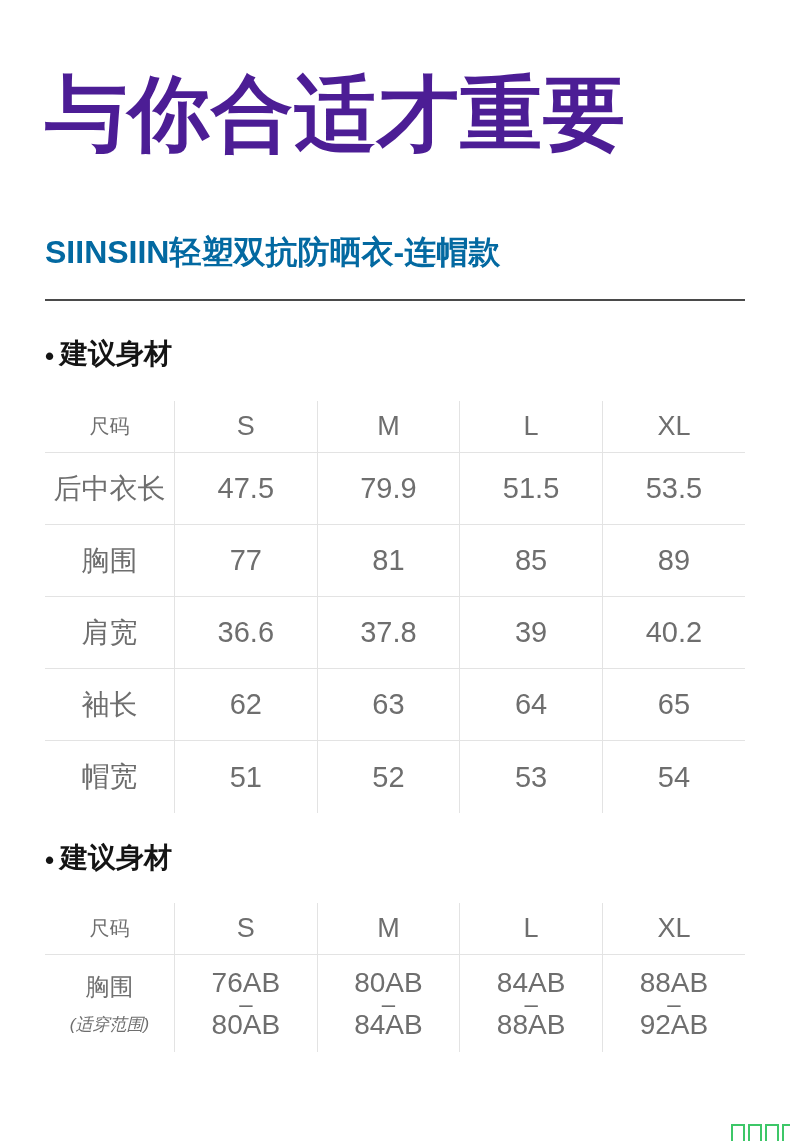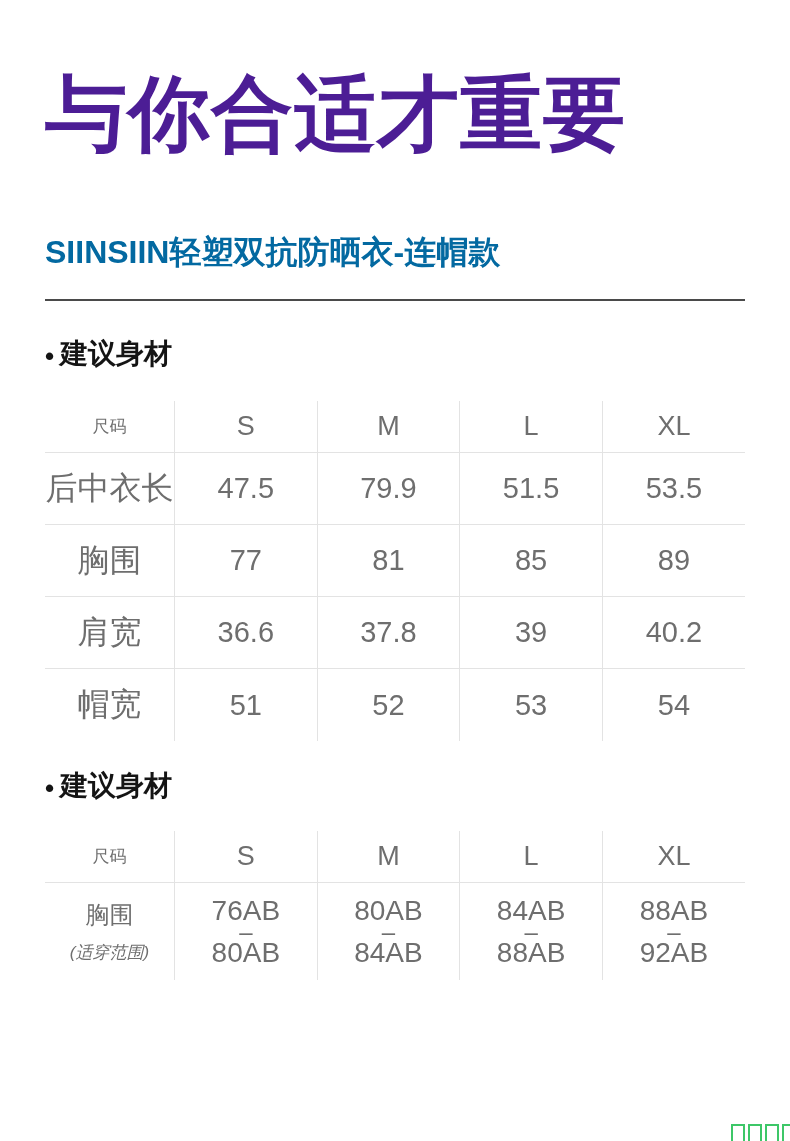--- a/index.html
+++ b/index.html
@@ -78,23 +78,23 @@
   col.label-col { width: 18.5%; }
   th, td {
     text-align: center;
     vertical-align: middle;
     font-weight: 400;
     border-left: 1px solid #e3e3e3;
   }
   tr > *:first-child { border-left: none; }
   tbody tr > * { border-top: 1px solid #e3e3e3; }
   thead th { height: 52px; font-size: 27px; }
-  thead th:first-child { font-size: 17px; }
+  thead th:first-child { font-size: 20px; }
   .size-table tbody td { height: 72px; font-size: 29px; }
-  .size-table tbody td.row-label { font-size: 32px; }
+  .size-table tbody td.row-label { font-size: 28px; }
   .body-table tbody td { height: 97px; font-size: 28px; }
   .body-table tbody td.row-label { font-size: 24px; }
   .row-sublabel {
     display: block;
     font-size: 17px;
     margin-top: 10px;
     font-style: italic;
   }
   .range .r-line { display: block; line-height: 1.05; }
   .range .r-sep  { display: block; line-height: 0.55; font-size: 24px; }
@@ -164,20 +164,27 @@
         <td>89</td>
       </tr>
       <tr>
         <td class="row-label">肩宽</td>
         <td>36.6</td>
         <td>37.8</td>
         <td>39</td>
         <td>40.2</td>
       </tr>
       <tr>
+        <td class="row-label">袖长</td>
+        <td>62</td>
+        <td>63</td>
+        <td>64</td>
+        <td>65</td>
+      </tr>
+      <tr>
         <td class="row-label">帽宽</td>
         <td>51</td>
         <td>52</td>
         <td>53</td>
         <td>54</td>
       </tr>
     </tbody>
   </table>
 
   <div class="section-heading heading-body">

